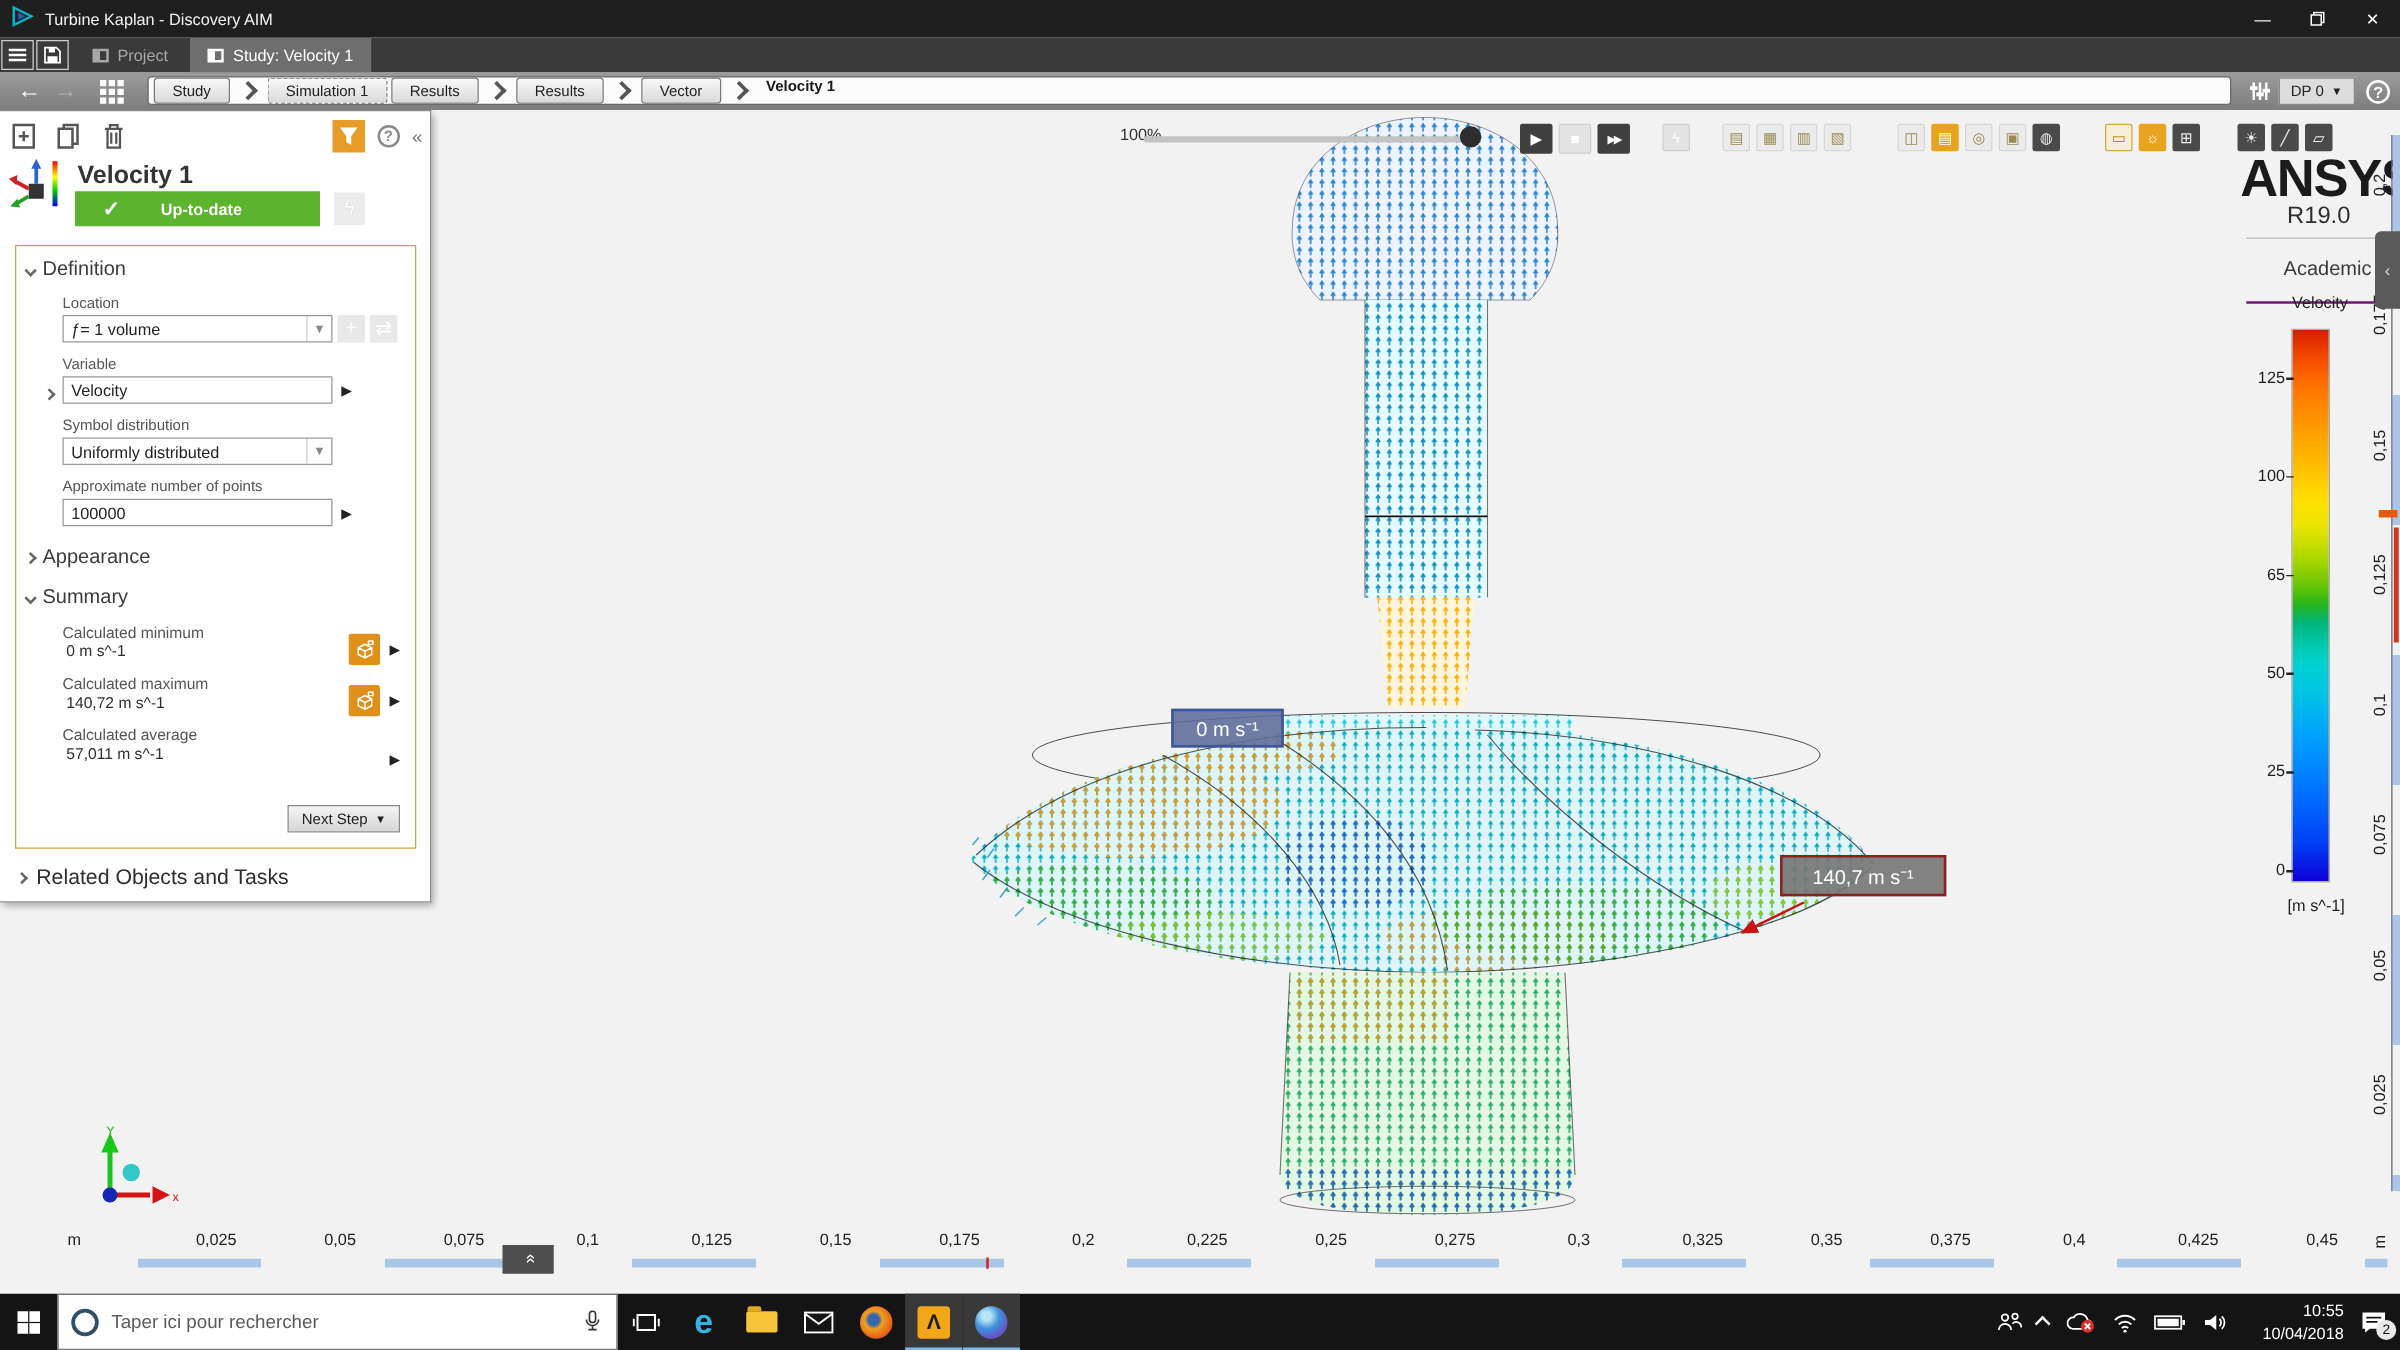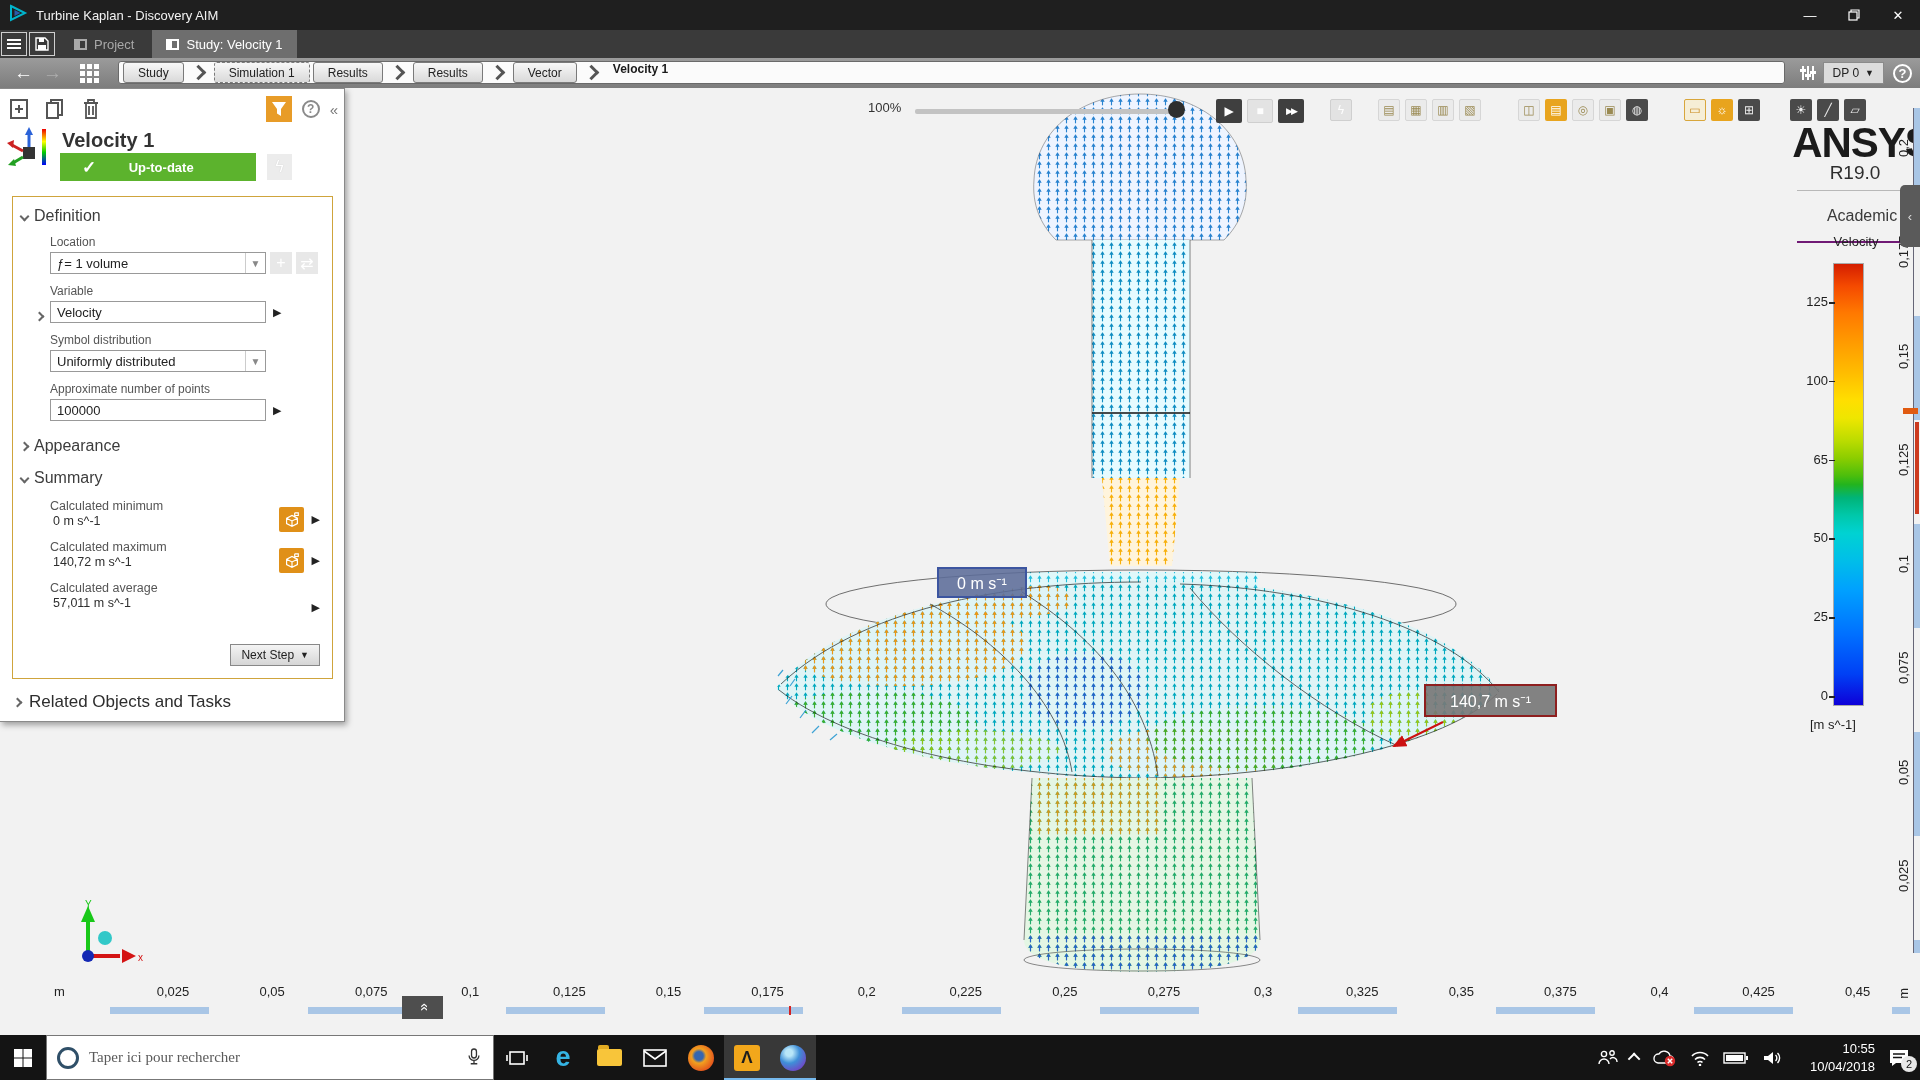--- a/index.html
+++ b/index.html
@@ -35,21 +35,21 @@
   .slidersic{display:flex;gap:3px;height:16px;align-items:center}
   .slidersic i{width:2px;height:14px;background:#fff;position:relative;display:block}
   .slidersic i::after{content:'';position:absolute;left:-2px;width:6px;height:3px;background:#fff}
   .slidersic i:nth-child(1)::after{top:3px}.slidersic i:nth-child(2)::after{top:8px}.slidersic i:nth-child(3)::after{top:5px}
   .dpbtn{height:22px;background:#dcdcdc;border:1px solid #8a8a8a;font-size:12px;color:#222;display:flex;align-items:center;gap:6px;padding:0 9px}
   .helpق,.helpc{width:19px;height:19px;border:2px solid #fff;border-radius:50%;color:#fff;font-size:13px;font-weight:bold;display:flex;align-items:center;justify-content:center}
   
   .workspace{position:relative;height:947px;background:#f2f2f2;overflow:hidden}
   .vpsvg{position:absolute;left:0;top:0}
   
-  .zoomlbl{position:absolute;left:868px;top:12px;font-size:13px;color:#333}
+  .zoomlbl{position:absolute;left:896px;top:12px;font-size:13px;color:#333}
   .slidertrack{position:absolute;left:915px;top:21px;width:262px;height:5px;background:#c3c3c3;border-radius:2px}
   .sliderknob{position:absolute;left:1168px;top:13px;width:17px;height:17px;border-radius:50%;background:#2e2e2e}
   .vrow{position:absolute;top:11px;display:flex;gap:5px}
   .vbtn{width:22px;height:22px;display:flex;align-items:center;justify-content:center;font-size:12px;border-radius:2px;line-height:1}
   .vbtn.dark{background:#3f3f3f;color:#fff}
   .vbtn.pale{background:#e3e3e3;color:#fdfdfd;border:1px solid #cfcfcf}
   .vbtn.light{background:#ebebeb;color:#9a8a52;border:1px solid #d6d6d6}
   .vbtn.goldfill{background:#e8a41e;color:#fff}
   .vbtn.goldline{background:#f6eed6;color:#c8871a;border:1px solid #d8a63c}
   .vbtn.darkfill{background:#4a4a4a;color:#eee}
@@ -60,21 +60,21 @@
   .anslogo .brand{font-size:42px;font-weight:bold;letter-spacing:-1px;line-height:1}
   .anslogo .rel{font-size:19px;color:#2e2e2e;text-align:center;padding-right:14px;margin-top:-2px}
   .anslogo .acad{font-size:16px;color:#3a3a3a;margin-top:6px;padding:16px 0;border-top:1px solid #b8b8b8;border-bottom:2px solid #701a75;width:130px;margin-left:25px}
   
   .legend{position:absolute;left:1788px;top:146px;width:130px;height:520px;font-size:13px;color:#1e1e1e}
   .legend .ltitle{position:absolute;left:28px;top:0;width:80px;text-align:center}
   .cbar{position:absolute;left:45px;top:29px;width:31px;height:443px;border:1px solid #aaa;
     background:linear-gradient(to bottom,#d41e00 0%,#f54a00 5%,#ff7800 11%,#ff9c00 18%,#ffbe00 25%,#ffdf00 31%,#eee600 35%,#bcdc00 40%,#8ccd00 44%,#4cbe0c 48%,#23b41e 50%,#00b478 53%,#00c8aa 57%,#00d2d2 61%,#00bfe8 67%,#00a0ff 74%,#0070ff 84%,#0040f5 93%,#0e00d8 100%)}
   .cbtick{position:absolute;left:0;width:40px;text-align:right;top:calc(60px + var(--i)*78.8px)}
   .cbtick::after{content:'';position:absolute;right:-7px;top:8px;width:6px;height:1.5px;background:#222}
-  .lunit{position:absolute;left:22px;top:483px;width:86px;}
+  .lunit{position:absolute;left:22px;top:483px;width:86px;text-align:center}
   
   .rruler{position:absolute;right:0;top:0;height:947px;width:30px}
   .rstrip{position:absolute;right:0;top:20px;width:7px;height:845px;border-left:1px solid #667;
     background:repeating-linear-gradient(180deg,#a9c6e6 0 104px,transparent 104px 208px)}
   .vtick{position:absolute;right:9px;writing-mode:vertical-rl;transform:rotate(180deg);height:104px;text-align:center;font-size:13px;color:#222;top:calc(8px + var(--i)*104px)}
   .vunit{position:absolute;right:9px;top:900px;font-size:13px;color:#222;writing-mode:vertical-rl;transform:rotate(180deg)}
   .collapsetab{position:absolute;right:0;top:97px;width:20px;height:62px;background:#5a5a5a;border-radius:5px 0 0 5px;color:#ddd;display:flex;align-items:center;justify-content:center;font-size:13px}
   .orangemark{position:absolute;right:2px;top:320px;width:15px;height:6px;background:#e05a10}
   .redscroll{position:absolute;right:1px;top:334px;width:4px;height:92px;background:#cc3a1f}
   
@@ -123,21 +123,21 @@
   .sumarr{position:absolute;right:12px;top:14px;font-size:11px;color:#222}
   .nextstep{position:absolute;right:12px;top:447px;height:22px;padding:0 10px;background:linear-gradient(#f4f4f4,#d6d6d6);border:1px solid #888;font-size:12px;color:#222;display:flex;align-items:center;gap:6px}
   .related{position:absolute;left:14px;top:603px;font-size:17px;color:#2e2e2e;display:flex;align-items:center;gap:8px}
   
   .triad{position:absolute;left:48px;top:810px}
   
   .taskbar{height:45px;background:#141414;display:flex;align-items:stretch;position:relative}
   .startbtn{width:48px;display:flex;align-items:center;justify-content:center}
   .searchbox{width:448px;background:#fff;display:flex;align-items:center;gap:10px;padding:0 10px;border:1px solid #777}
   .cortana{width:22px;height:22px;border-radius:50%;border:3px solid #2f4f68}
-  .searchbox input{flex:1;border:none;outline:none;font-size:15px;color:#333;font-family:Liberation Serif, serif}
+  .searchbox input{flex:1;border:none;outline:none;font-size:15px;color:#333;font-family:Liberation Sans, sans-serif}
   .searchbox input::placeholder{color:#5a5a5a}
   .tico{width:46px;display:flex;align-items:center;justify-content:center}
   .tico.active{background:#383838;box-shadow:inset 0 -2px 0 #76b9ed}
   .edgee{color:#35b4e4;font-size:27px;font-weight:bold}
   .folder{width:25px;height:17px;background:#f8c53a;border-radius:2px;position:relative}
   .folder::before{content:'';position:absolute;left:1px;top:-4px;width:11px;height:4px;background:#e2ab22;border-radius:2px 2px 0 0}
   .ffox{width:26px;height:26px;border-radius:50%;background:radial-gradient(circle at 42% 42%,#3566b0 0 20%,#f2a01f 34%,#e4581d 72%,#c03a12 100%)}
   .ansico{width:26px;height:26px;background:#f2a71b;border-radius:3px;color:#1d1d1d;font-weight:bold;font-size:17px;display:flex;align-items:center;justify-content:center}
   .ball{width:26px;height:26px;border-radius:50%;background:radial-gradient(circle at 35% 30%,#b8e6f8 0 14%,#3f8fd8 42%,#6a4fc8 75%,#352a80 100%)}
   .tray{position:absolute;right:0;top:0;height:45px;display:flex;align-items:center;gap:13px;padding-right:10px;color:#fff}

